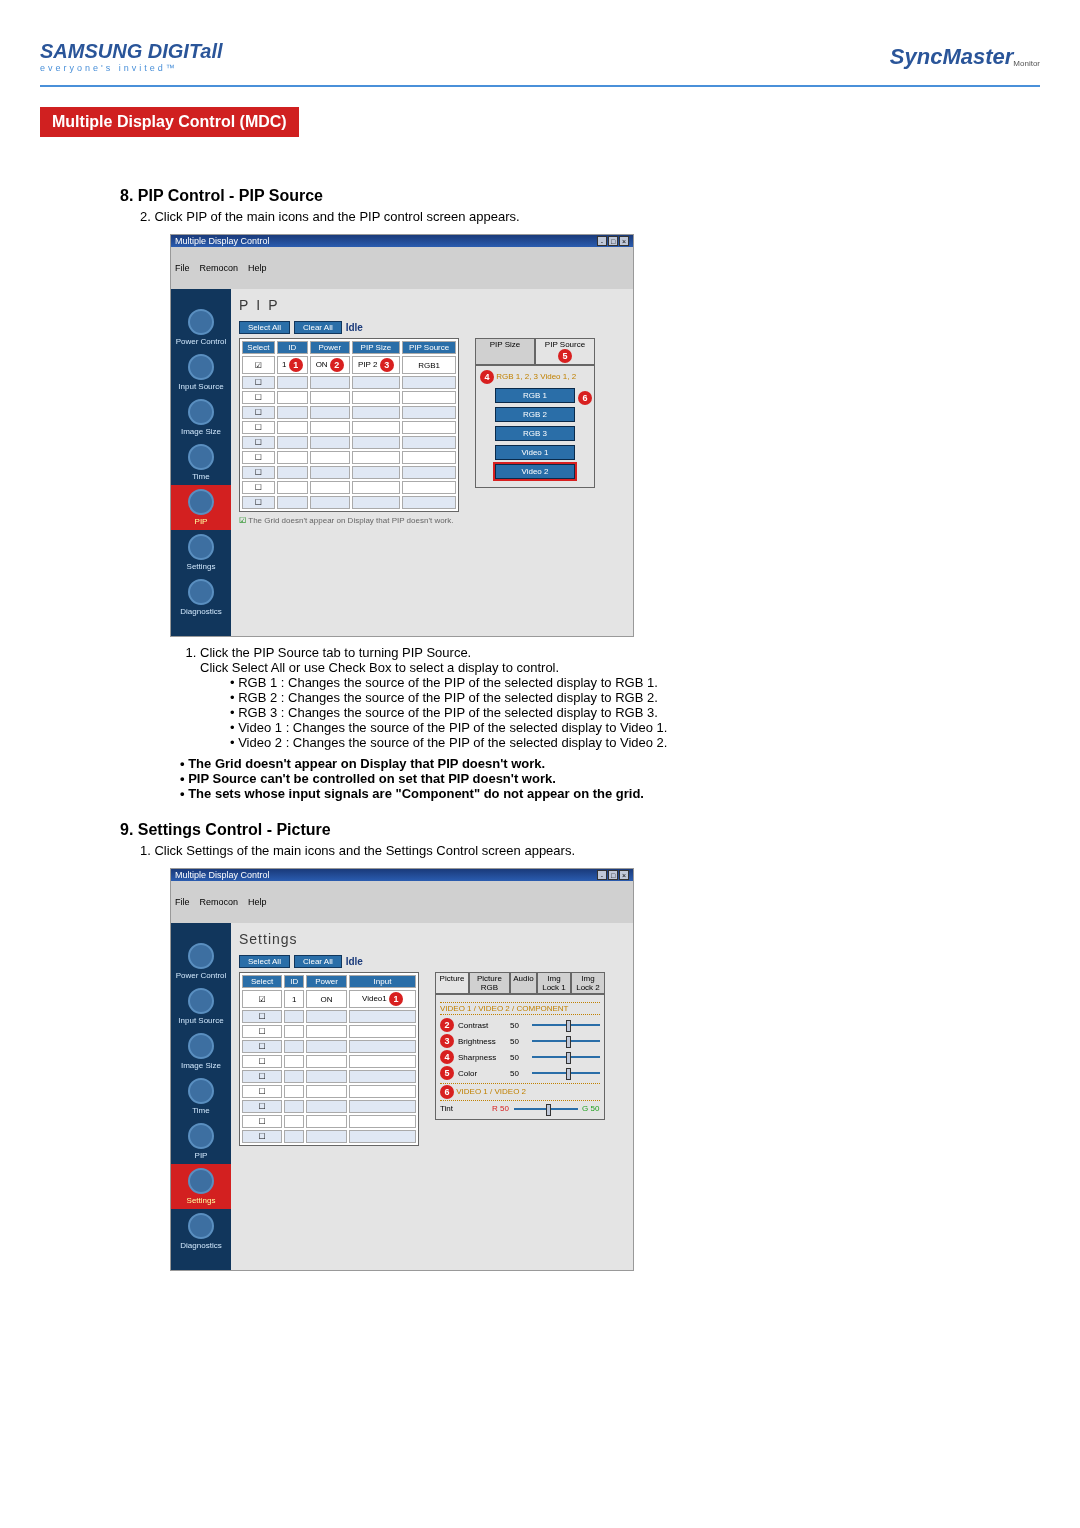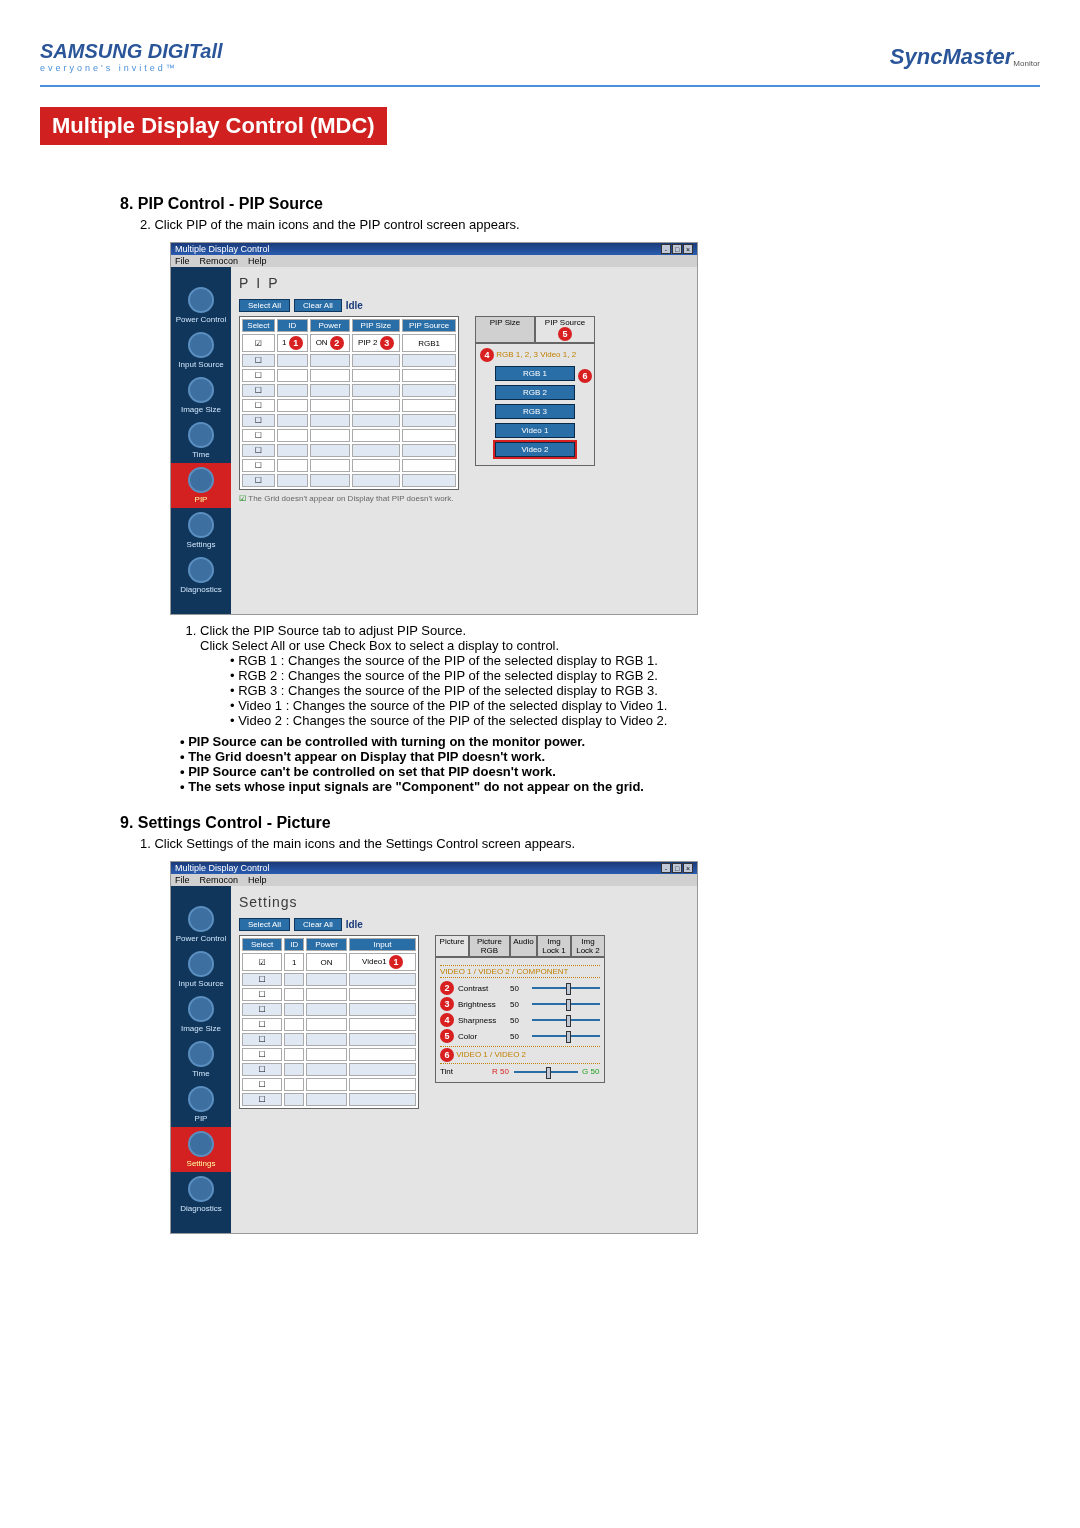--- a/index.html
+++ b/index.html
@@ -4,27 +4,27 @@
 <style>
   * { box-sizing: border-box; margin: 0; padding: 0; }
   body { font-family: Arial, Helvetica, sans-serif; font-size: 13px; color: #000; background: #fff; width: 1080px; }
   .page { padding: 40px 40px 60px 40px; }
   .header { display: flex; justify-content: space-between; align-items: center; padding-bottom: 12px; border-bottom: 2px solid #4a90d9; margin-bottom: 20px;}
   .logo-left .samsung { font-size: 20px; font-weight: bold; color: #2a5599;}
   .logo-left .samsung span { font-style: italic;}
   .logo-left .tag { font-size: 9px; color: #4a90d9; letter-spacing: 3px; text-transform: lowercase;}
   .logo-right { font-size: 22px; font-weight: bold; font-style: italic; color: #2a5599; }
   .logo-right .sub { font-size: 8px; color: #555; font-style: normal; font-weight: normal; display:inline-block; vertical-align: bottom; margin-bottom: 2px;}
-  h1 { background: #d02020; color: #fff; font-size: 22px; font-weight: bold; padding: 6px 12px; display: inline-block; margin-bottom: 30px;}
+  h1 { background: #d02020; color: #fff; font-size: 16px; font-weight: bold; padding: 6px 12px; display: inline-block; margin-bottom: 30px;}
   h2 { font-size: 16px; font-weight: bold; margin: 20px 0 4px 80px; }
   .intro { margin: 0 0 10px 100px; }
-  .screenshot { margin: 8px 0 8px 130px; width: 528px; background: #14532d; border: 1px solid #999; font-size: 9px;}
+  .screenshot { margin: 8px 0 8px 130px; width: 464px; background: #14532d; border: 1px solid #999; font-size: 9px;}
   .titlebar { background: linear-gradient(#1a3a7a,#2a5cb0); color:#fff; padding: 1px 4px; display:flex; justify-content:space-between;}
   .winbtns span{ display:inline-block; width:10px;height:10px;background:#c0c8d8;border:1px solid #333;margin-left:1px;font-size:7px;line-height:9px;text-align:center;color:#000;}
-  .menubar { background:#d0d0d0; padding:1px 4px;}
+  .menubar { background:#d0d0d0; padding:16px 4px;}
   .menubar span{ margin-right:10px;}
   .app { display:flex; background:#e4e4e4; }
   .sidebar { width:60px; background:#11365c; color:#cfe6fb; padding:16px 0; text-align:center;}
   .sidebar .item{ padding: 4px 0; font-size:8px;}
   .sidebar .item .ico{ width:26px;height:26px;border-radius:50%;background:#3d6fa1;margin:0 auto 2px auto;border:2px solid #5a8fc0;}
   .sidebar .item.active { background:#d32020; color:#ffffa0;}
   .mainpanel{ flex:1; padding:8px;}
   .mainpanel h3{ font-size:14px; letter-spacing:8px; color:#3a3a3a; font-weight:normal; margin-bottom:8px;}
   .mainpanel h3.settings{ letter-spacing:1px; font-size:14px;}
   .toprow{ display:flex; gap:4px; align-items:center; margin-bottom:4px;}
@@ -207,33 +207,32 @@
             </div>
           </div>
         </div>
       </div>
     </div>
   </div>
 
   <div class="infoblock">
     <ol>
       <li>
-        <span>Click the PIP Source tab to adjust PIP Source.</span><br>
+        <span>Click the PIP Source tab to turning PIP Source.</span><br>
         <span>Click Select All or use Check Box to select a display to control.</span>
         <ul class="dot">
           <li>RGB 1 : Changes the source of the PIP of the selected display to RGB 1.</li>
           <li>RGB 2 : Changes the source of the PIP of the selected display to RGB 2.</li>
           <li>RGB 3 : Changes the source of the PIP of the selected display to RGB 3.</li>
           <li>Video 1 : Changes the source of the PIP of the selected display to Video 1.</li>
           <li>Video 2 : Changes the source of the PIP of the selected display to Video 2.</li>
         </ul>
       </li>
     </ol>
     <ul class="bold">
-      <li>PIP Source can be controlled with turning on the monitor power.</li>
       <li>The Grid doesn't appear on Display that PIP doesn't work.</li>
       <li>PIP Source can't be controlled on set that PIP doesn't work.</li>
       <li>The sets whose input signals are "Component" do not appear on the grid.</li>
     </ul>
   </div>
 
   <h2>9. Settings Control - Picture</h2>
   <div class="intro">1.  Click Settings of the main icons and the Settings Control screen appears.</div>
 
   

